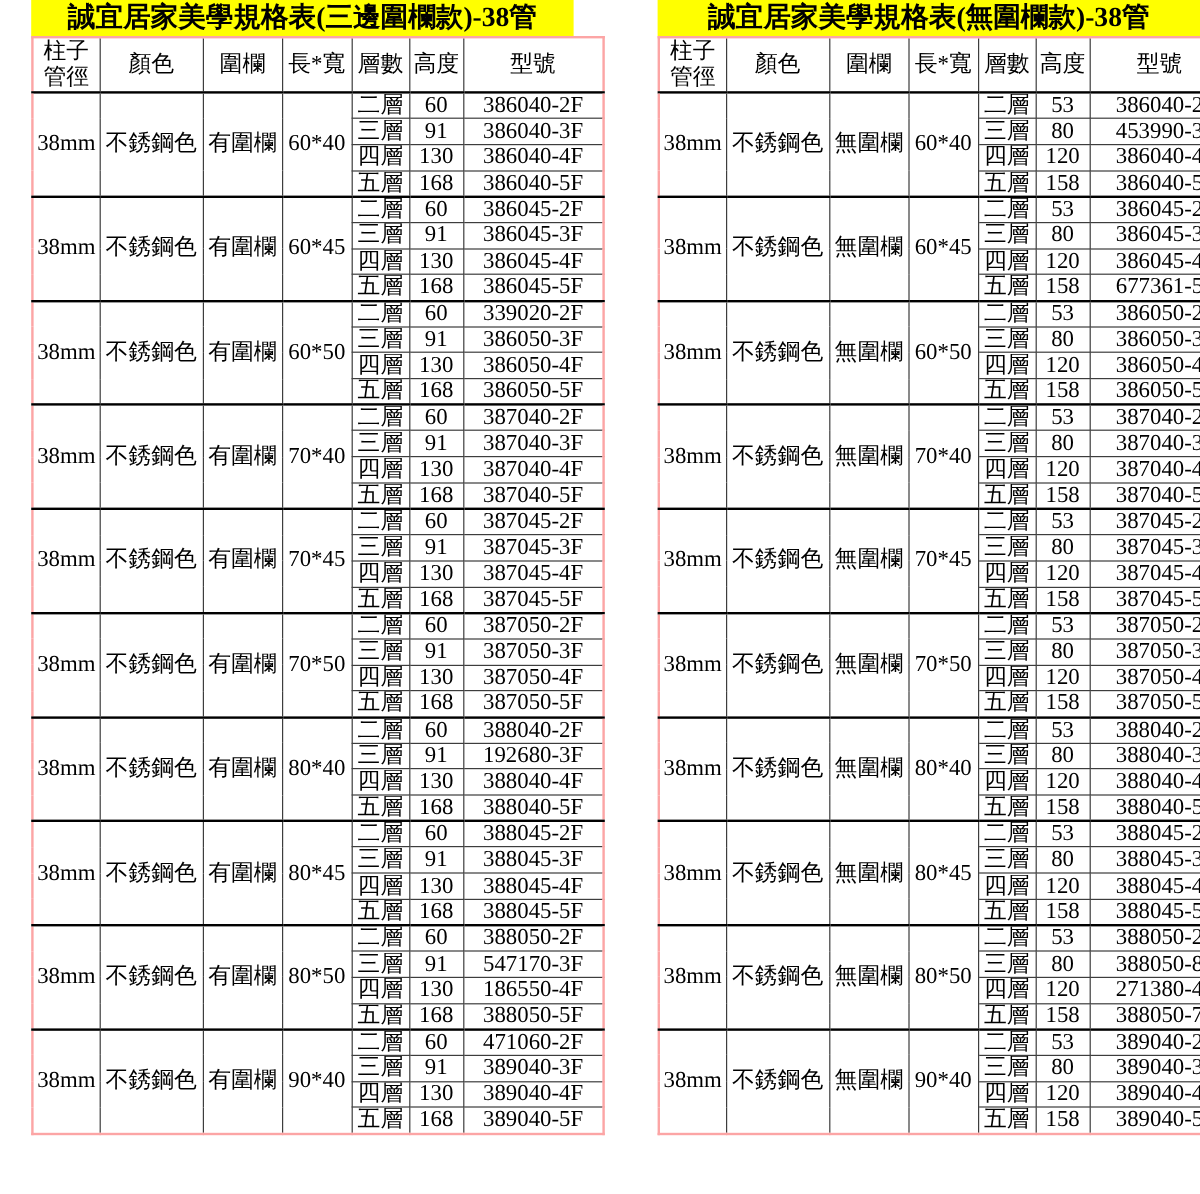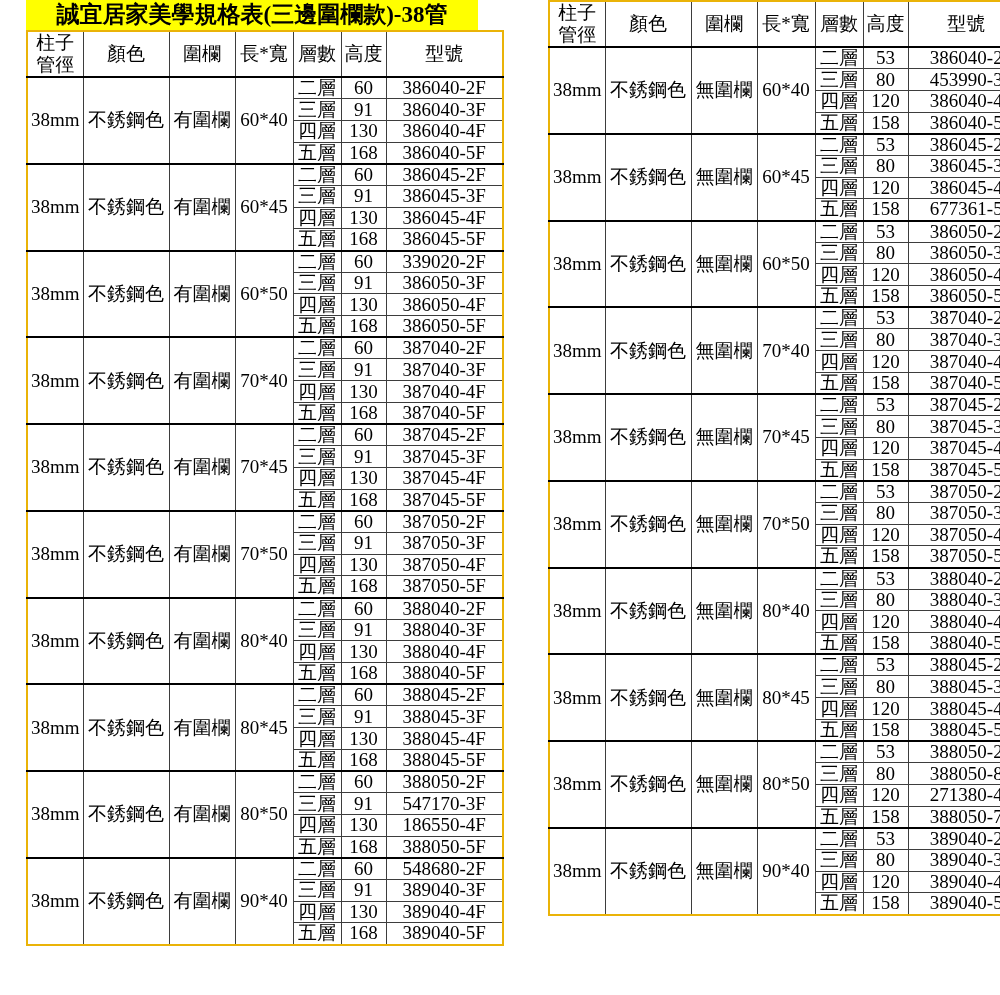--- a/index.html
+++ b/index.html
@@ -26,21 +26,21 @@
     text-align: center;
     font-weight: bold;
     font-size: 23px;
     white-space: nowrap;
     overflow: hidden;
   }
   table.grid {
     width: 476px;
     border-collapse: collapse;
     table-layout: fixed;
-    border: 2px solid #eab308;
+    border: 2px solid #fca5a5;
   }
   table.grid th, table.grid td {
     border: 1px solid #3d3d3d;
     text-align: center;
     vertical-align: middle;
     padding: 0;
     overflow: hidden;
   }
   table.grid thead th {
     height: 46px;
@@ -245,21 +245,21 @@
             <td rowspan="4">不銹鋼色</td>
             <td rowspan="4">有圍欄</td>
             <td rowspan="4">80*40</td>
             <td>二層</td>
             <td>60</td>
             <td>388040-2F</td>
           </tr>
           <tr>
             <td>三層</td>
             <td>91</td>
-            <td>388040-3F</td>
+            <td>192680-3F</td>
           </tr>
           <tr>
             <td>四層</td>
             <td>130</td>
             <td>388040-4F</td>
           </tr>
           <tr>
             <td>五層</td>
             <td>168</td>
             <td>388040-5F</td>
@@ -312,21 +312,21 @@
             <td>168</td>
             <td>388050-5F</td>
           </tr>
           <tr class="group-start">
             <td rowspan="4">38mm</td>
             <td rowspan="4">不銹鋼色</td>
             <td rowspan="4">有圍欄</td>
             <td rowspan="4">90*40</td>
             <td>二層</td>
             <td>60</td>
-            <td>548680-2F</td>
+            <td>471060-2F</td>
           </tr>
           <tr>
             <td>三層</td>
             <td>91</td>
             <td>389040-3F</td>
           </tr>
           <tr>
             <td>四層</td>
             <td>130</td>
             <td>389040-4F</td>
@@ -334,20 +334,21 @@
           <tr>
             <td>五層</td>
             <td>168</td>
             <td>389040-5F</td>
           </tr>
         </tbody>
     </table>
   </section>
 
   <section class="spec-table">
+    <header class="table-title">誠宜居家美學規格表(無圍欄款)-38管</header>
     <table class="grid">
       <colgroup>
         <col class="c-pipe">
           <col class="c-color">
           <col class="c-fence">
           <col class="c-size">
         <col class="c-tier">
           <col class="c-hgt">
           <col class="c-model">
       </colgroup>

